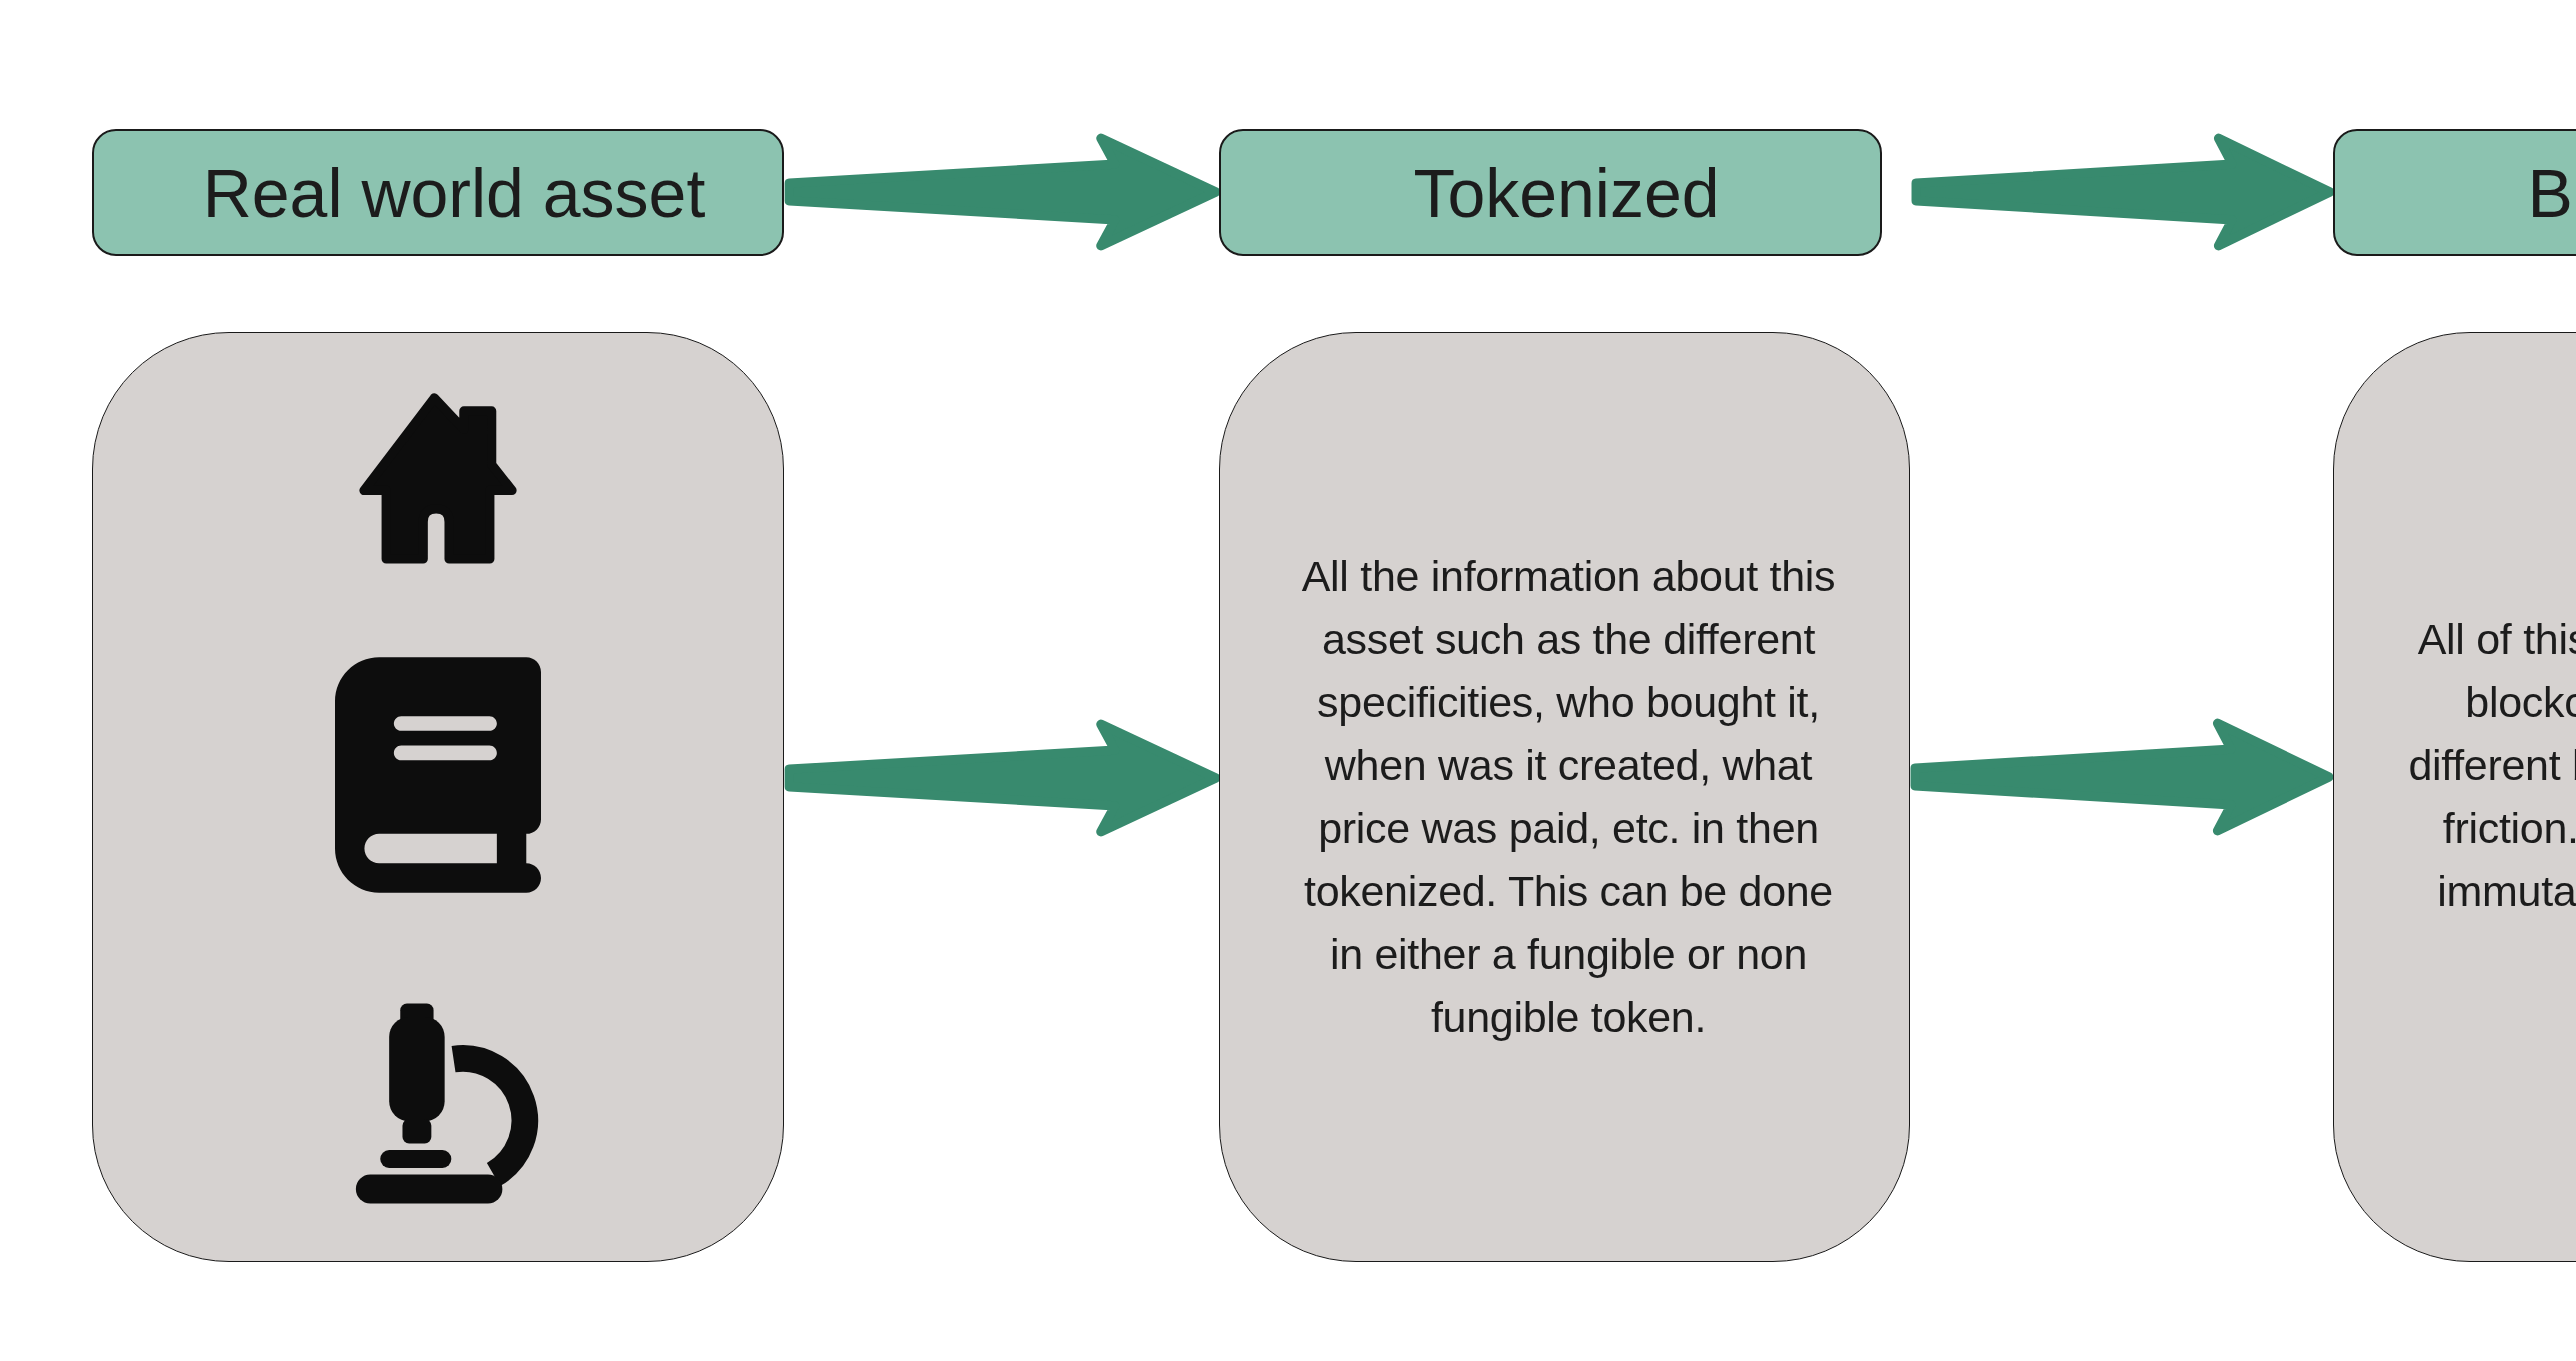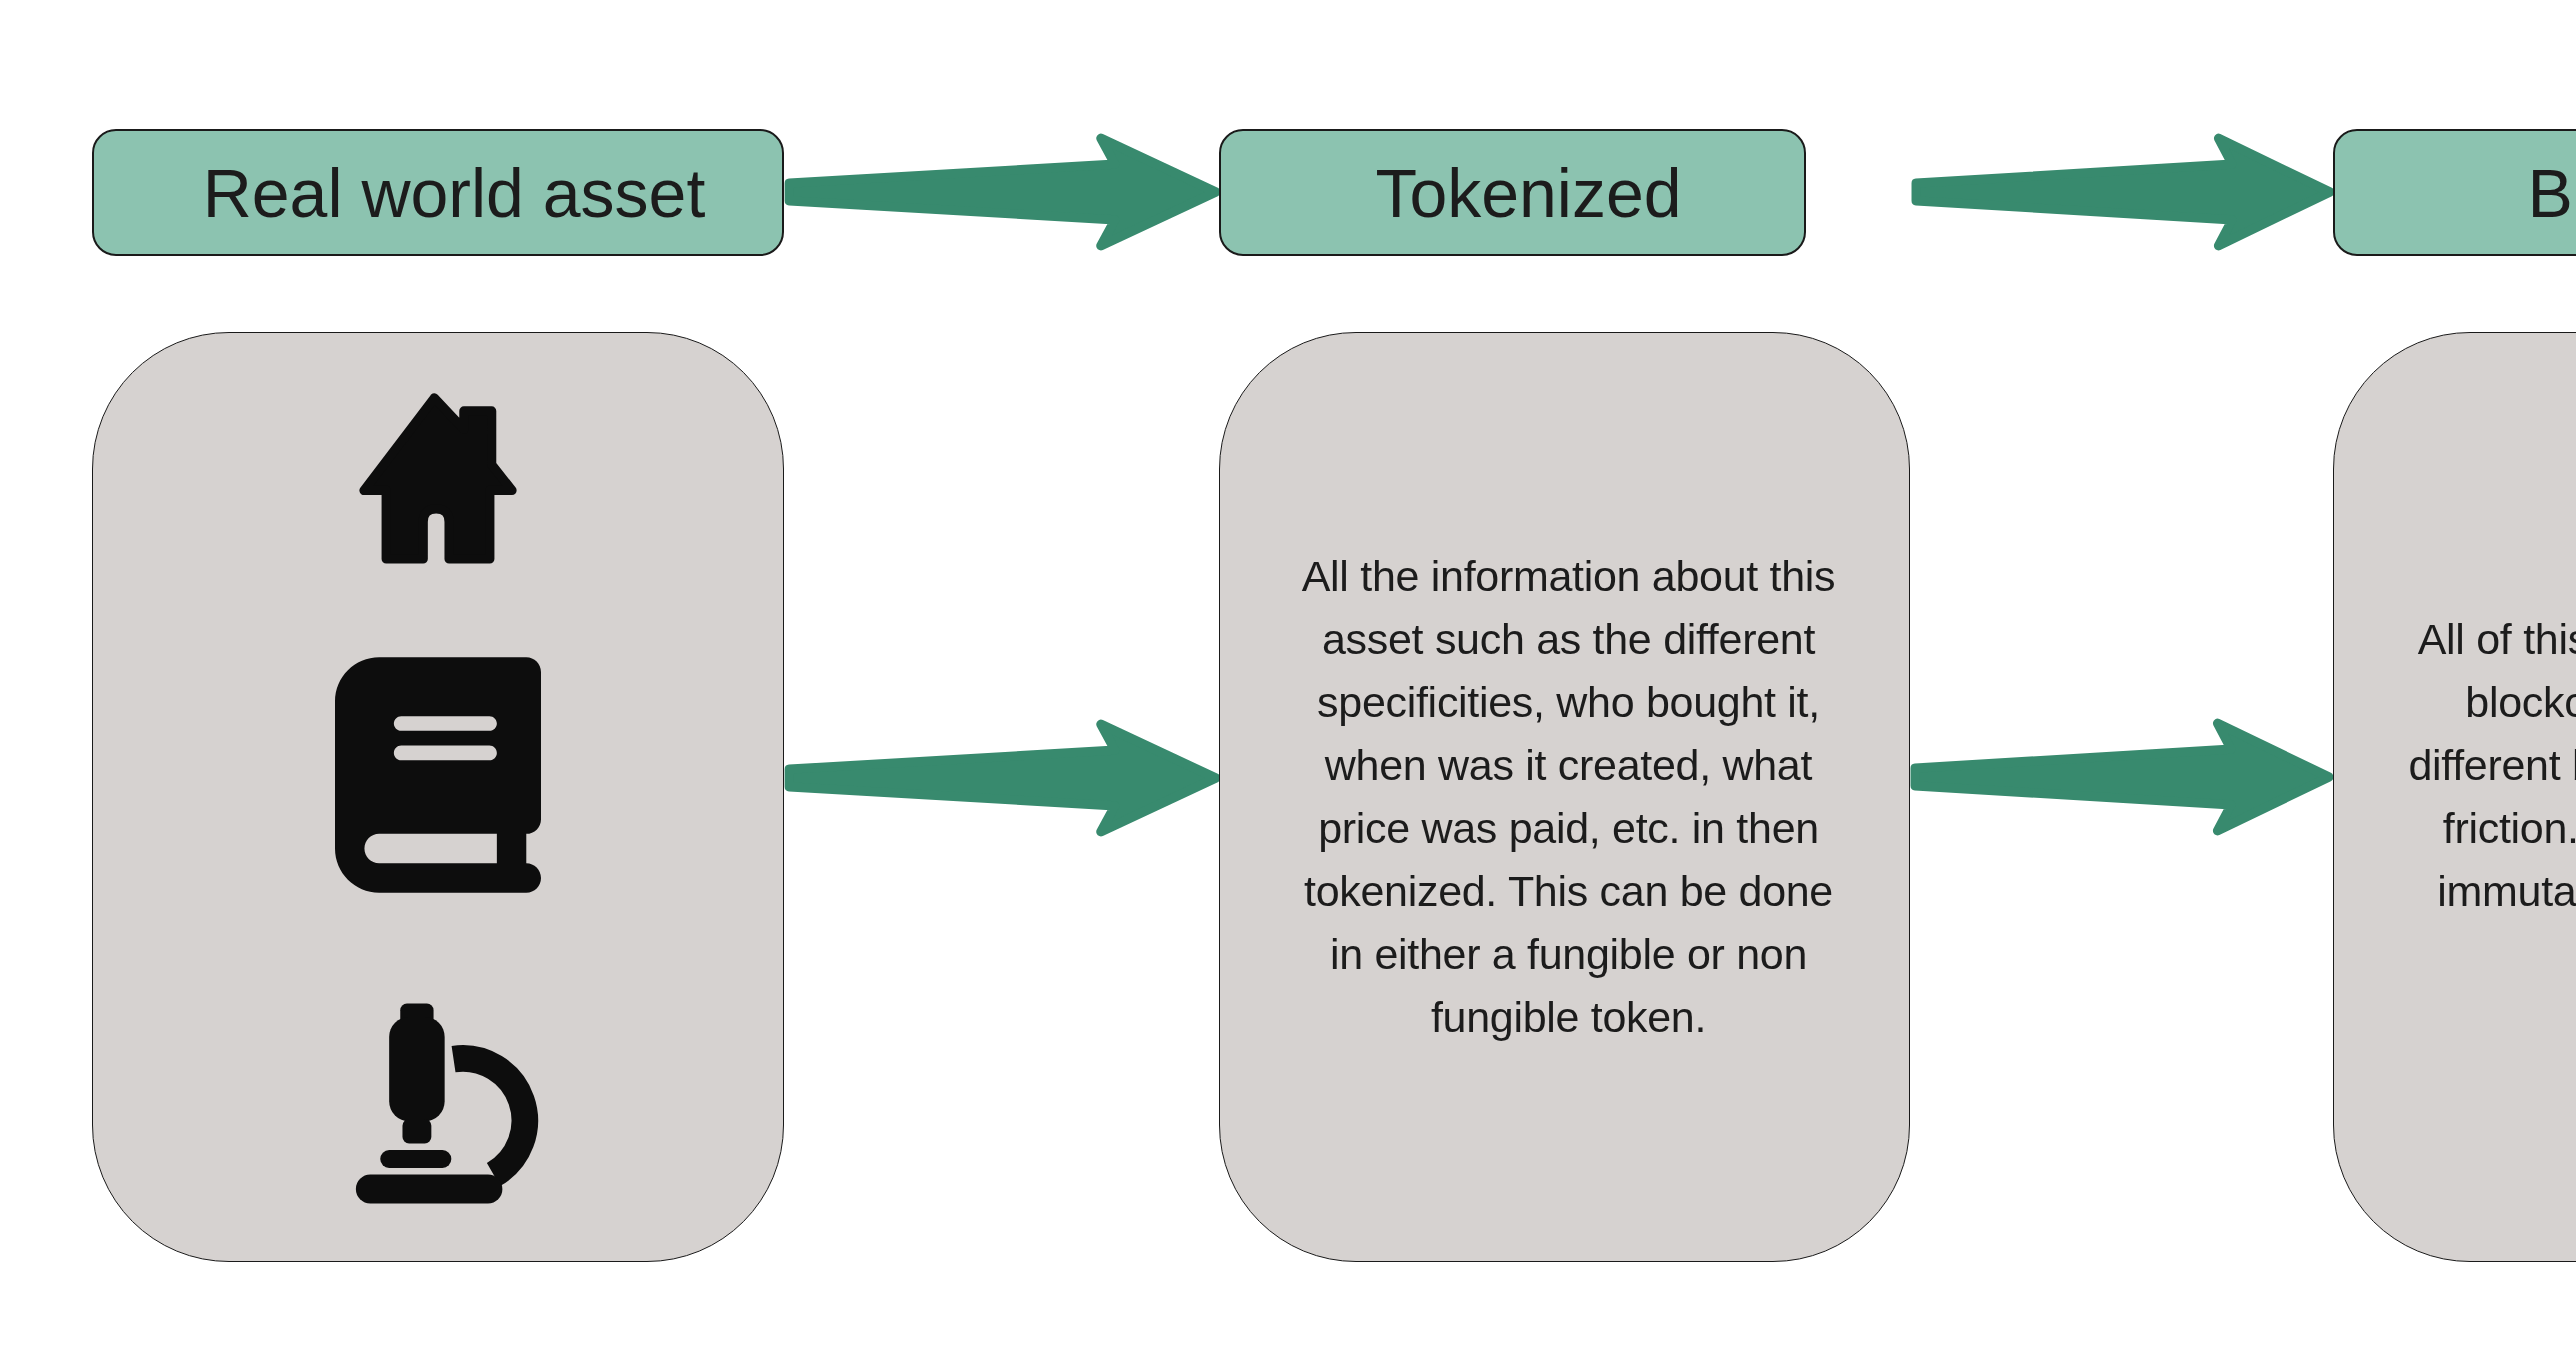--- a/index.html
+++ b/index.html
@@ -18,21 +18,21 @@
   .header-box {
     position:absolute; top:129px; height:127px;
     background:var(--header-fill,#8CC3B0);
     border:2.1px solid var(--border,#1a1a1a);
     border-radius:24px;
     display:flex; align-items:center; justify-content:center;
     box-sizing:border-box;
     padding-left:32px;
   }
   #hdr1 { left:92px;  width:692px; }
-  #hdr2 { left:1219px; width:587px; }
+  #hdr2 { left:1219px; width:663px; }
   #hdr3 { left:2333px; width:686px; }
   .header-label { font-size:68px; color:var(--text,#1c1c1c); }
 
   
   .card {
     position:absolute; top:332px; height:930px;
     background:var(--card-fill,#D6D2D0);
     border:1.5px solid var(--border,#1a1a1a);
     border-radius:137px;
     box-sizing:border-box;

